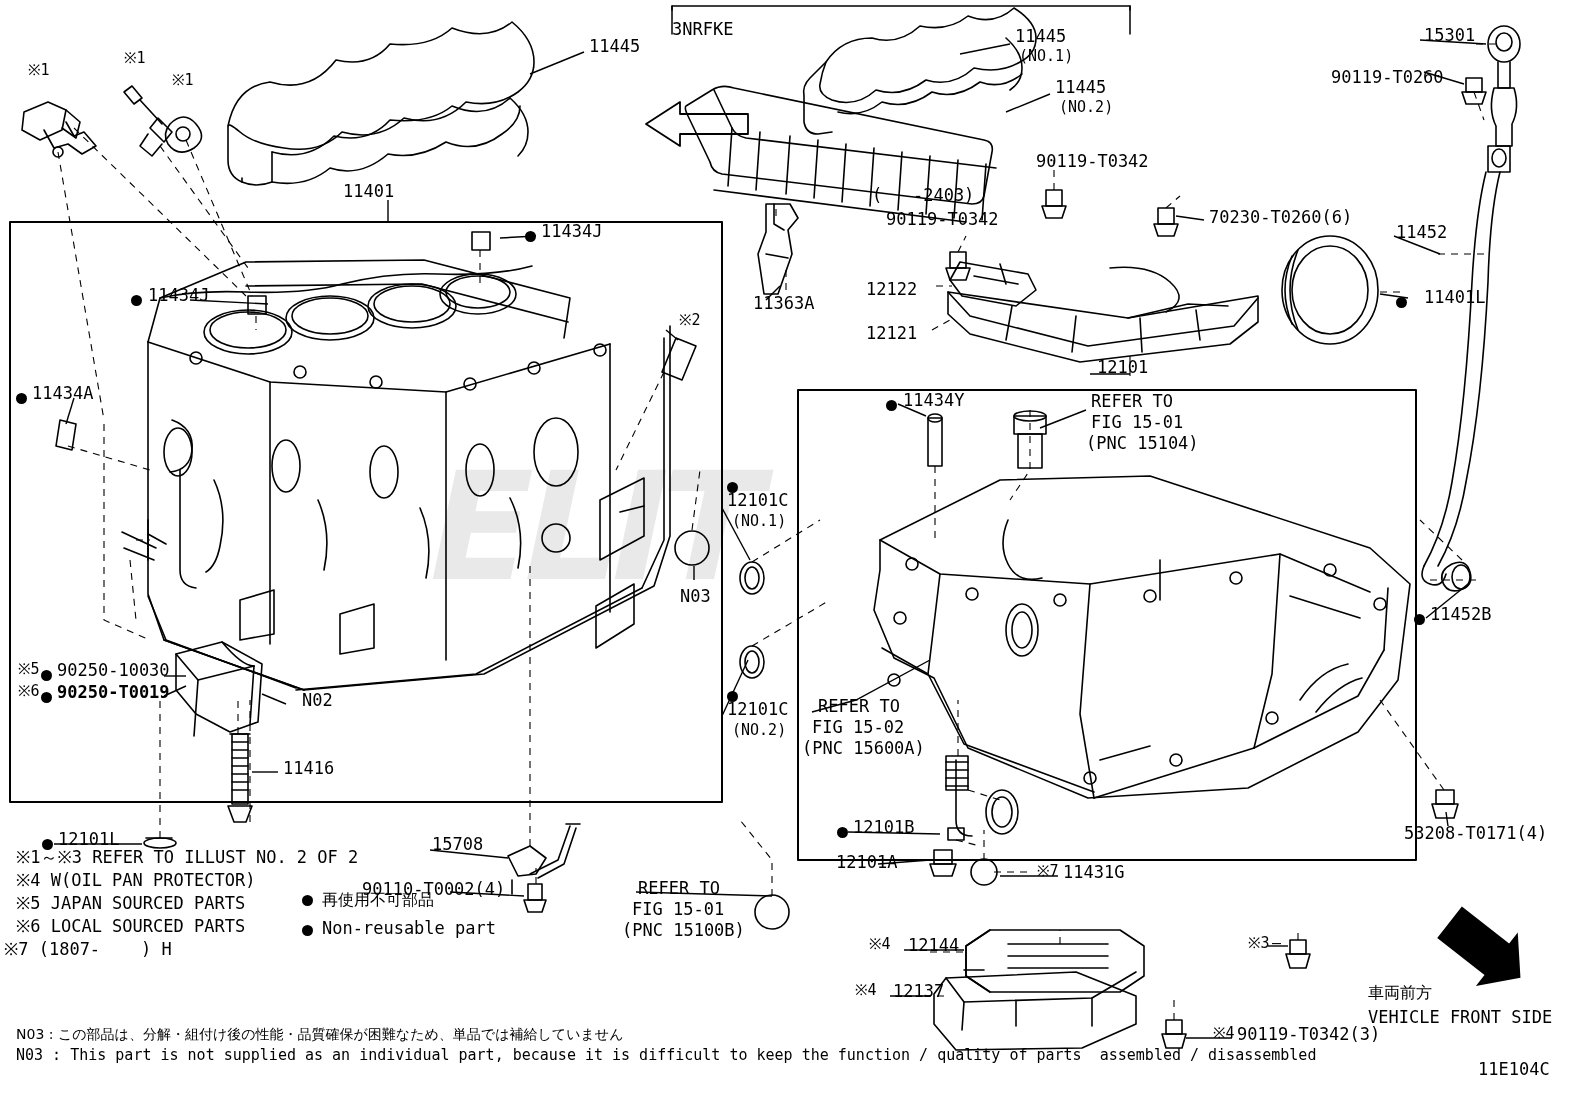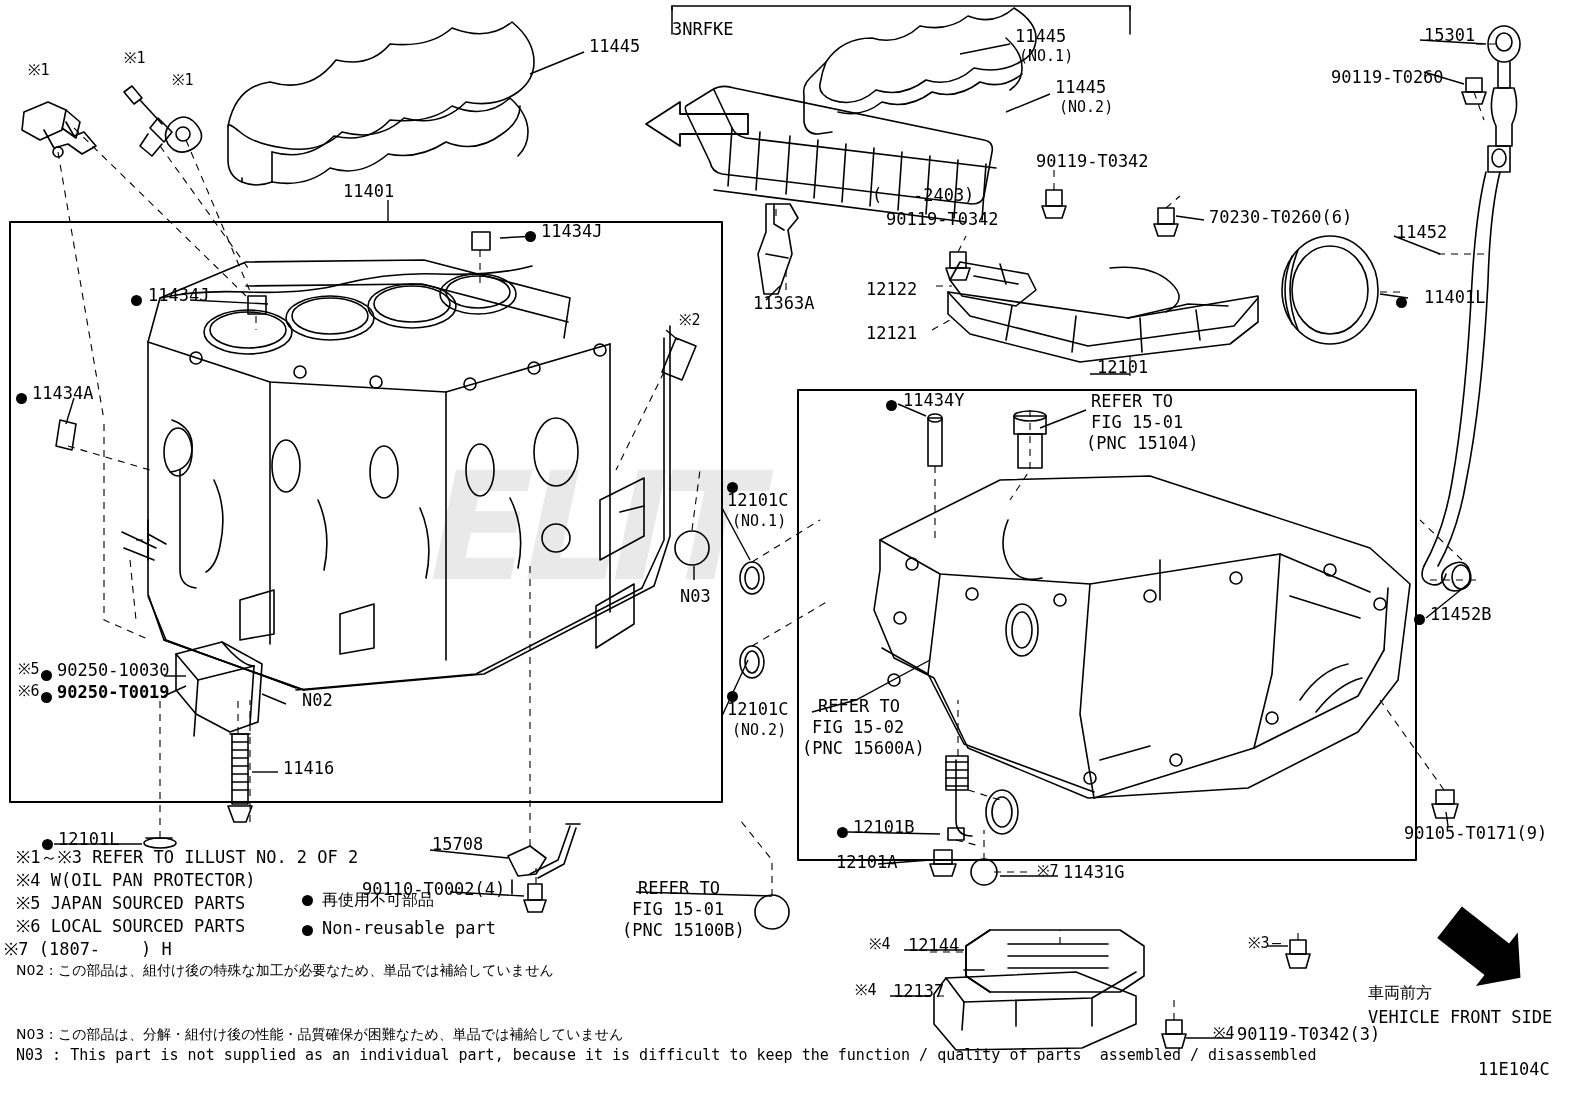--- a/index.html
+++ b/index.html
@@ -410,21 +410,21 @@
   <div class="lbl" style="left:1086px;top:434px;">(PNC 15104)</div>
   <div class="lbl" style="left:727px;top:491px;">12101C</div>
   <div class="lbl sm" style="left:732px;top:513px;">(NO.1)</div>
   <div class="lbl" style="left:680px;top:587px;">N03</div>
   <div class="lbl" style="left:727px;top:700px;">12101C</div>
   <div class="lbl sm" style="left:732px;top:722px;">(NO.2)</div>
   <div class="lbl" style="left:818px;top:697px;">REFER TO</div>
   <div class="lbl" style="left:812px;top:718px;">FIG 15-02</div>
   <div class="lbl" style="left:802px;top:739px;">(PNC 15600A)</div>
   <div class="lbl" style="left:1430px;top:605px;">11452B</div>
-  <div class="lbl" style="left:1404px;top:824px;">90105-T0171(9)</div>
+  <div class="lbl" style="left:1404px;top:824px;">53208-T0171(4)</div>
   <div class="lbl" style="left:853px;top:818px;">12101B</div>
   <div class="lbl" style="left:836px;top:853px;">12101A</div>
   <div class="lbl" style="left:1063px;top:863px;">11431G</div>
   <div class="lbl" style="left:57px;top:661px;">90250-10030</div>
   <div class="lbl" style="left:57px;top:683px;font-weight:bold;">90250-T0019</div>
   <div class="lbl" style="left:290px;top:691px;margin-left:12px;">N02</div>
   <div class="lbl" style="left:283px;top:759px;">11416</div>
   <div class="lbl" style="left:58px;top:830px;">12101L</div>
   <div class="lbl" style="left:432px;top:835px;">15708</div>
   <div class="lbl" style="left:362px;top:880px;">90110-T0002(4)</div>
@@ -465,21 +465,20 @@
   <div class="lbl" style="left:16px;top:871px;">※4 W(OIL PAN PROTECTOR)</div>
   <div class="lbl" style="left:16px;top:894px;">※5 JAPAN SOURCED PARTS</div>
   <div class="lbl" style="left:16px;top:917px;">※6 LOCAL SOURCED PARTS</div>
   <div class="lbl" style="left:4px;top:940px;">※7 (1807-    ) H</div>
 
   <div class="dot" style="left:302px;top:895px;"></div>
   <div class="lbl jp" style="left:322px;top:890px;">再使用不可部品</div>
   <div class="dot" style="left:302px;top:925px;"></div>
   <div class="lbl" style="left:322px;top:919px;">Non-reusable part</div>
 
-  <div class="lbl jpsm" style="left:16px;top:961px;">N02 : この部品は、組付け後の特殊な加工が必要なため、単品では補給していません</div>
   <div class="lbl jpsm" style="left:16px;top:1025px;">N03 : この部品は、分解・組付け後の性能・品質確保が困難なため、単品では補給していません</div>
   <div class="lbl sm" style="left:16px;top:1047px;">N03 : This part is not supplied as an individual part, because it is difficult to keep the function / quality of parts  assembled / disassembled</div>
 
   <div class="lbl jp" style="left:1368px;top:983px;">車両前方</div>
   <div class="lbl" style="left:1368px;top:1008px;">VEHICLE FRONT SIDE</div>
 
   <div class="lbl" style="left:1478px;top:1060px;">11E104C</div>
 
 </div>
 

